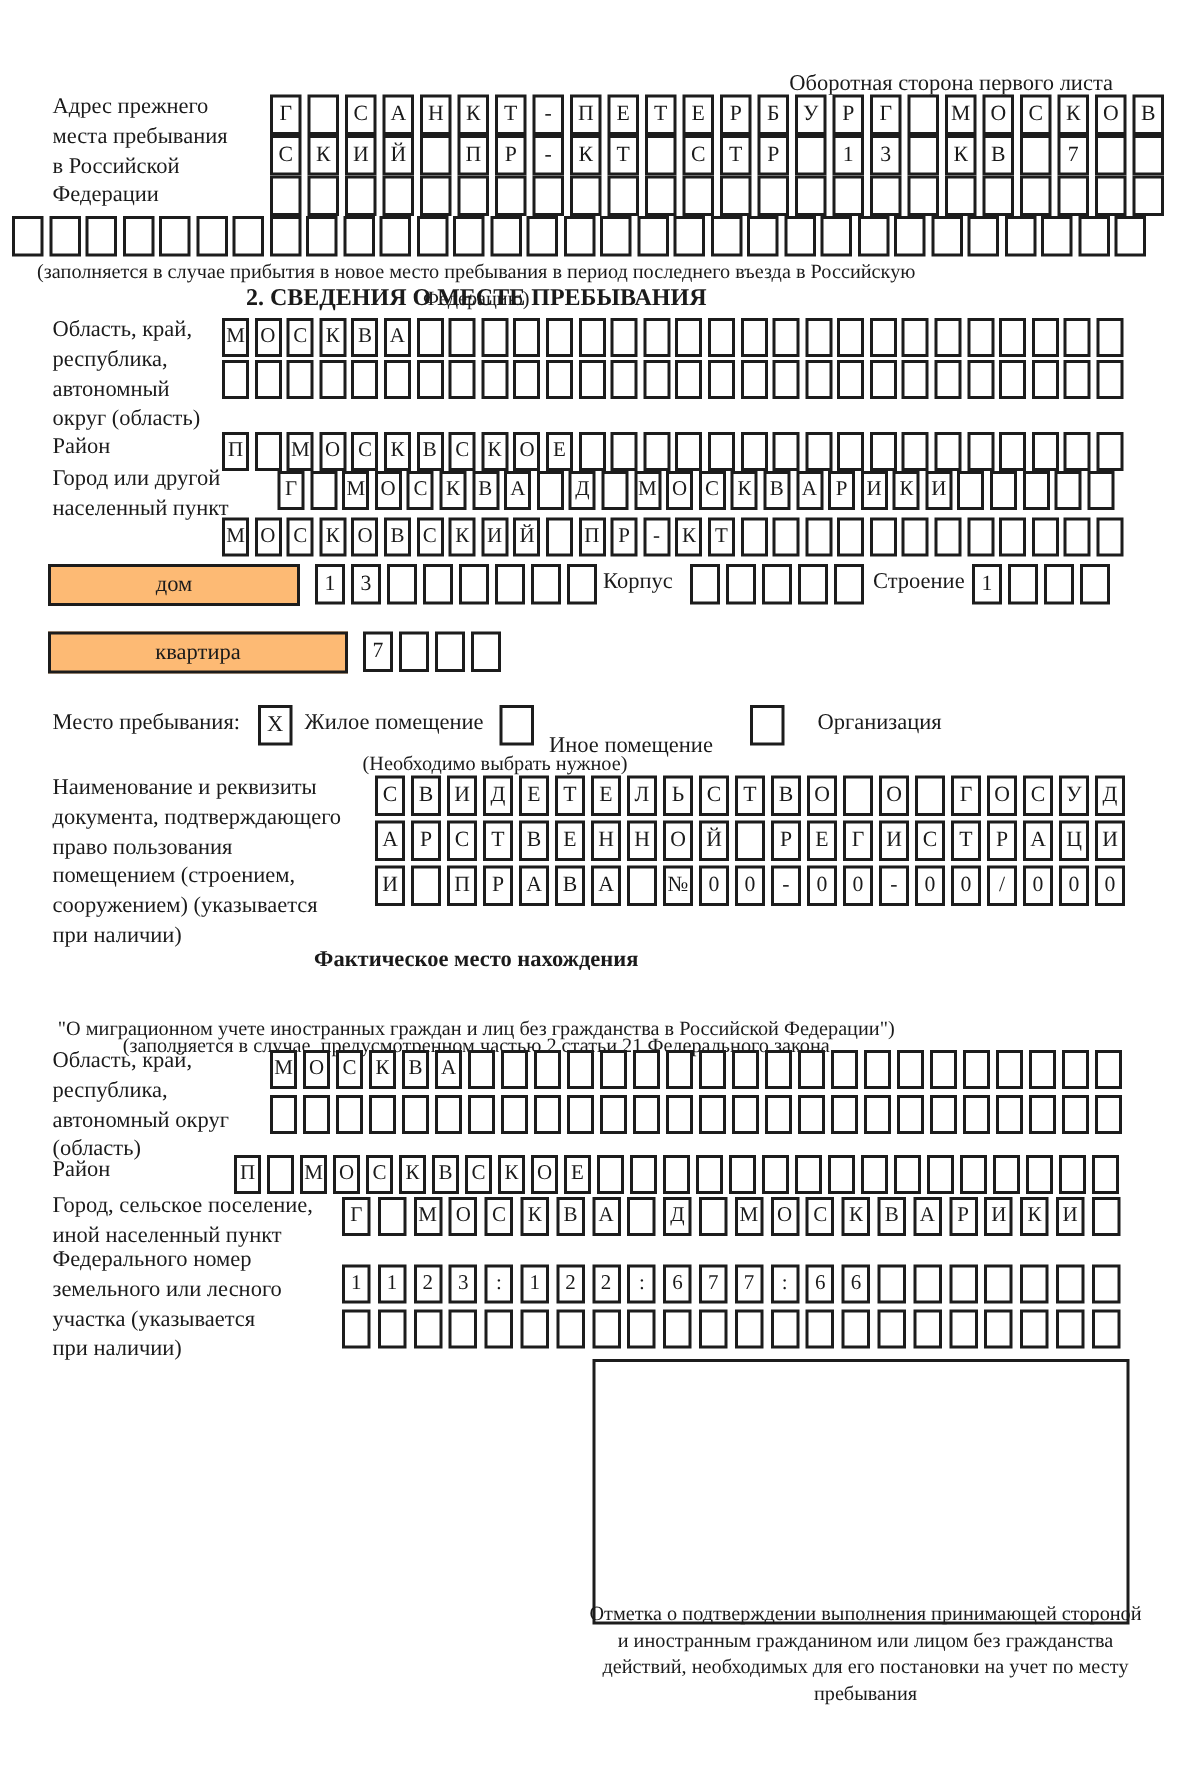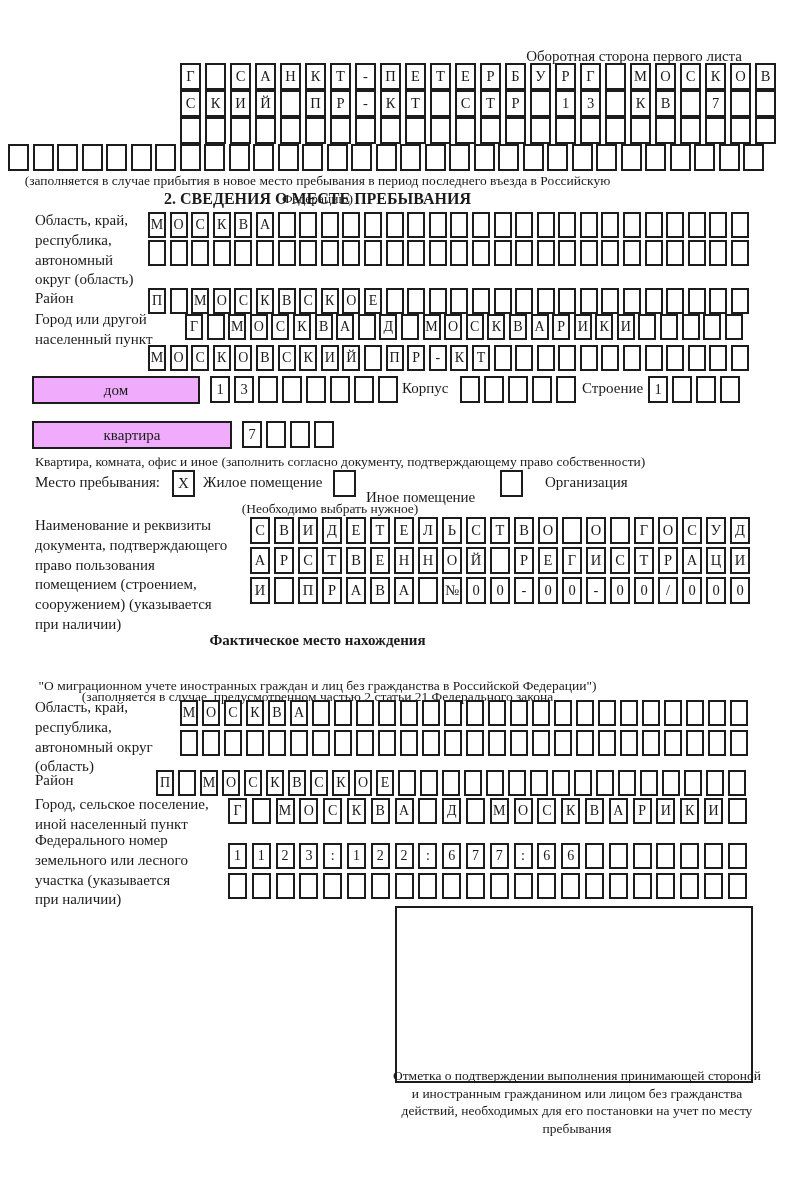--- a/index.html
+++ b/index.html
@@ -28,36 +28,40 @@
   }
   
   .p25{gap:4px}          .p25 .cell{width:21px;}
   .p25t{gap:3.5px}       .p25t .cell{width:21px;}
   .p216{gap:3.6px}       .p216 .cell{width:18px;height:26px;font-size:14px;}
   .p24d{gap:4px}         .p24d .cell{width:20px;}
   .p238{gap:4.8px}       .p238 .cell{width:19px;height:26px;font-size:14px;}
   .p22{gap:4px}          .p22 .cell{width:18px;height:26px;font-size:14px;}
   .widebox{
     border:2px solid #1c1c1c;box-sizing:border-box;height:28px;
-    display:flex;align-items:center;justify-content:center;font-size:15px;background:#f0abfc;
+    display:flex;align-items:center;justify-content:center;font-size:15px;background:#fdba74;
   }
   .chk{
     border:2px solid #1c1c1c;box-sizing:border-box;width:23px;height:27px;
     display:flex;align-items:center;justify-content:center;font-size:15px;background:#fff;
   }
   .bigbox{border:2px solid #1c1c1c;box-sizing:border-box;background:#fff;}
   .fw{left:0;width:635px;}
 </style>
 </head>
 <body>
 
 <div class="page">
 
   <div class="abs lbl" style="top:16px;right:58px;margin-top:31px;">Оборотная сторона первого листа</div>
 
+  <div class="abs lbl" style="top:62px;left:35px;width:150px;">Адрес прежнего
+места пребывания
+в Российской
+Федерации</div>
   <div class="abs cells p25" style="top:63px;left:180px;">
       <span class="cell">Г</span>
       <span class="cell"></span>
       <span class="cell">С</span>
       <span class="cell">А</span>
       <span class="cell">Н</span>
       <span class="cell">К</span>
       <span class="cell">Т</span>
       <span class="cell">-</span>
       <span class="cell">П</span>
@@ -353,21 +357,20 @@
       <span class="cell"></span>
     </div>
 
   <div class="abs widebox" style="top:421px;left:32px;width:200px;text-align:center;">квартира</div>
   <div class="abs cells p24d" style="top:421px;left:242px;">
       <span class="cell">7</span>
       <span class="cell"></span>
       <span class="cell"></span>
       <span class="cell"></span>
     </div>
-  <div class="abs small" style="top:453px;left:35px;">Квартира, комната, офис и иное (заполнить согласно документу, подтверждающему право собственности)</div>
 
   <div class="abs lbl" style="top:473px;left:35px;">Место пребывания:</div>
   <div class="abs chk" style="top:470px;left:172px;">X</div>
   <div class="abs lbl" style="top:473px;left:203px;">Жилое помещение</div>
   <div class="abs chk" style="top:470px;left:333px;"></div>
   <div class="abs lbl" style="top:488px;left:366px;">Иное помещение</div>
   <div class="abs chk" style="top:470px;left:500px;"></div>
   <div class="abs lbl" style="top:473px;left:545px;">Организация</div>
   <div class="abs small center" style="top:500px;left:140px;width:380px;">(Необходимо выбрать нужное)</div>
 

